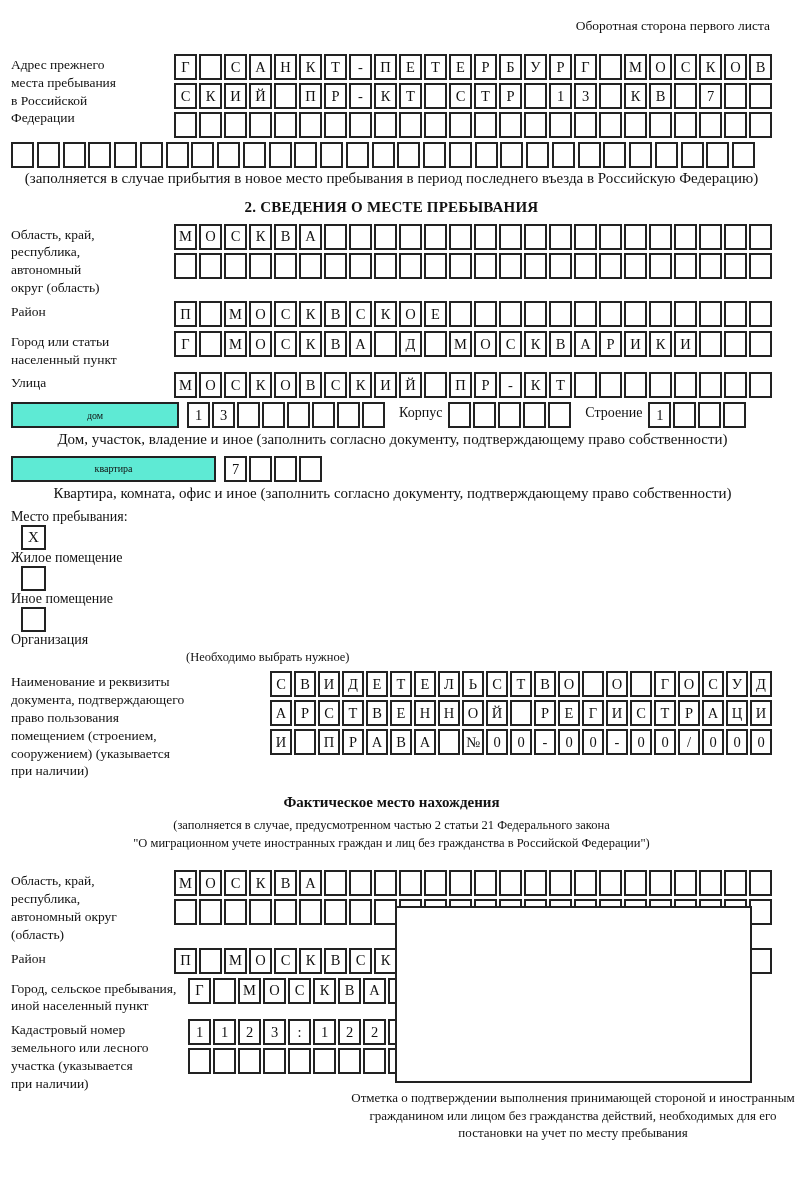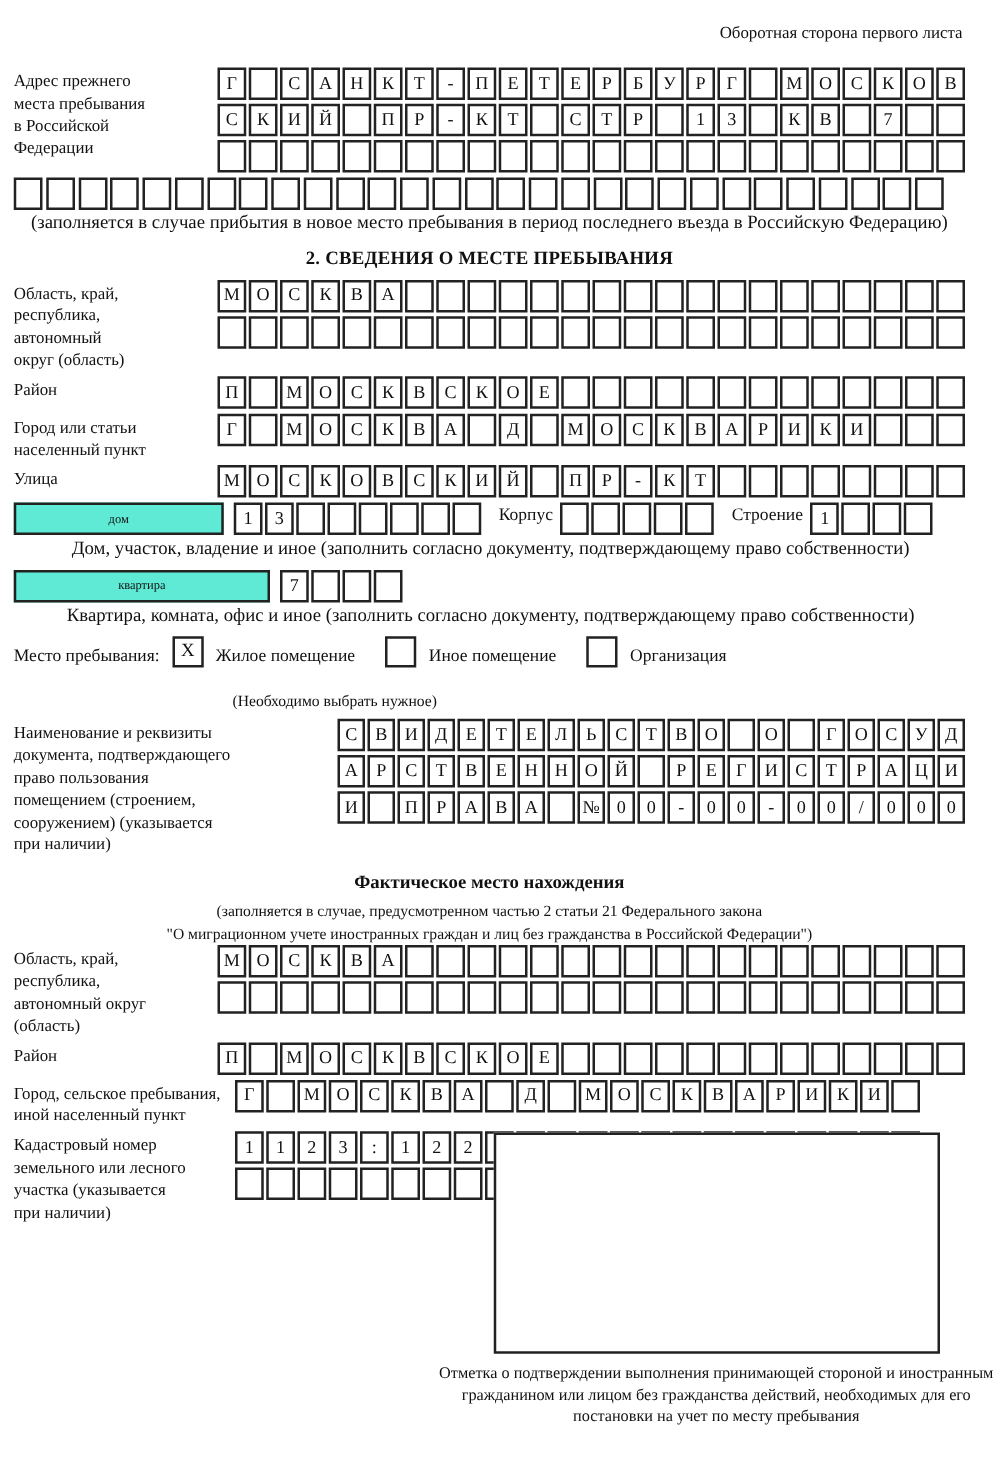--- a/index.html
+++ b/index.html
@@ -20,32 +20,32 @@
     box-sizing:border-box;flex:none;width:23px;height:26px;
     border:2px solid #222;display:flex;align-items:center;justify-content:center;
     font-size:14.5px;line-height:1;background:#fff;
   }
   .grid.doc .cell{width:22px;}
   .grid.full{margin:3px 0 0 0;justify-content:space-between;width:744px;}
   .caption{font-size:15px;text-align:center;margin:1px 0 6px 0;line-height:1.3;}
   .caption.left{text-align:center;margin-left:2px;}
   h2.sec{font-size:15px;text-align:center;margin:10px 0 8px 0;font-weight:bold;letter-spacing:.2px;}
   h3.sec{font-size:15px;text-align:center;margin:14px 0 6px 0;font-weight:bold;}
-  .subnote{font-size:12.5px;text-align:center;line-height:1.4;margin-bottom:0;}
+  .subnote{font-size:12.5px;text-align:center;line-height:1.4;margin-bottom:18px;}
   
   .inlinerow{display:flex;align-items:flex-start;margin-bottom:2px;}
   .named-box{
     box-sizing:border-box;border:2px solid #222;height:26px;display:flex;
     align-items:center;justify-content:center;font-size:10px;flex:none;background:#5eead4;
   }
   .named-box.dom{width:168px;margin-right:8px;}
   .named-box.kv{width:205px;margin-right:8px;}
   .inline-label{font-size:14px;padding:3px 6px 0 14px;flex:none;}
   
-  .stayrow{display:flex;align-items:flex-end;font-size:14px;margin:6px 0 20px 0;}
+  .stayrow{display:flex;align-items:flex-start;font-size:14px;margin:6px 0 2px 0;flex-direction:column;}
   .stayrow .opt-label{margin-right:14px;}
   .checkbox{
     box-sizing:border-box;width:25px;height:25px;border:2px solid #222;flex:none;
     display:flex;align-items:center;justify-content:center;font-size:15px;margin:0 10px;
   }
   .choose-note{font-size:12.5px;margin:0 0 6px 175px;}
   
   .markbox{box-sizing:border-box;position:absolute;left:395px;top:906px;width:357px;height:177px;border:2px solid #222;background:#fff;}
   .markbox-note{position:absolute;left:338px;top:1089px;width:470px;font-size:13px;text-align:center;line-height:1.35;}
 </style>

